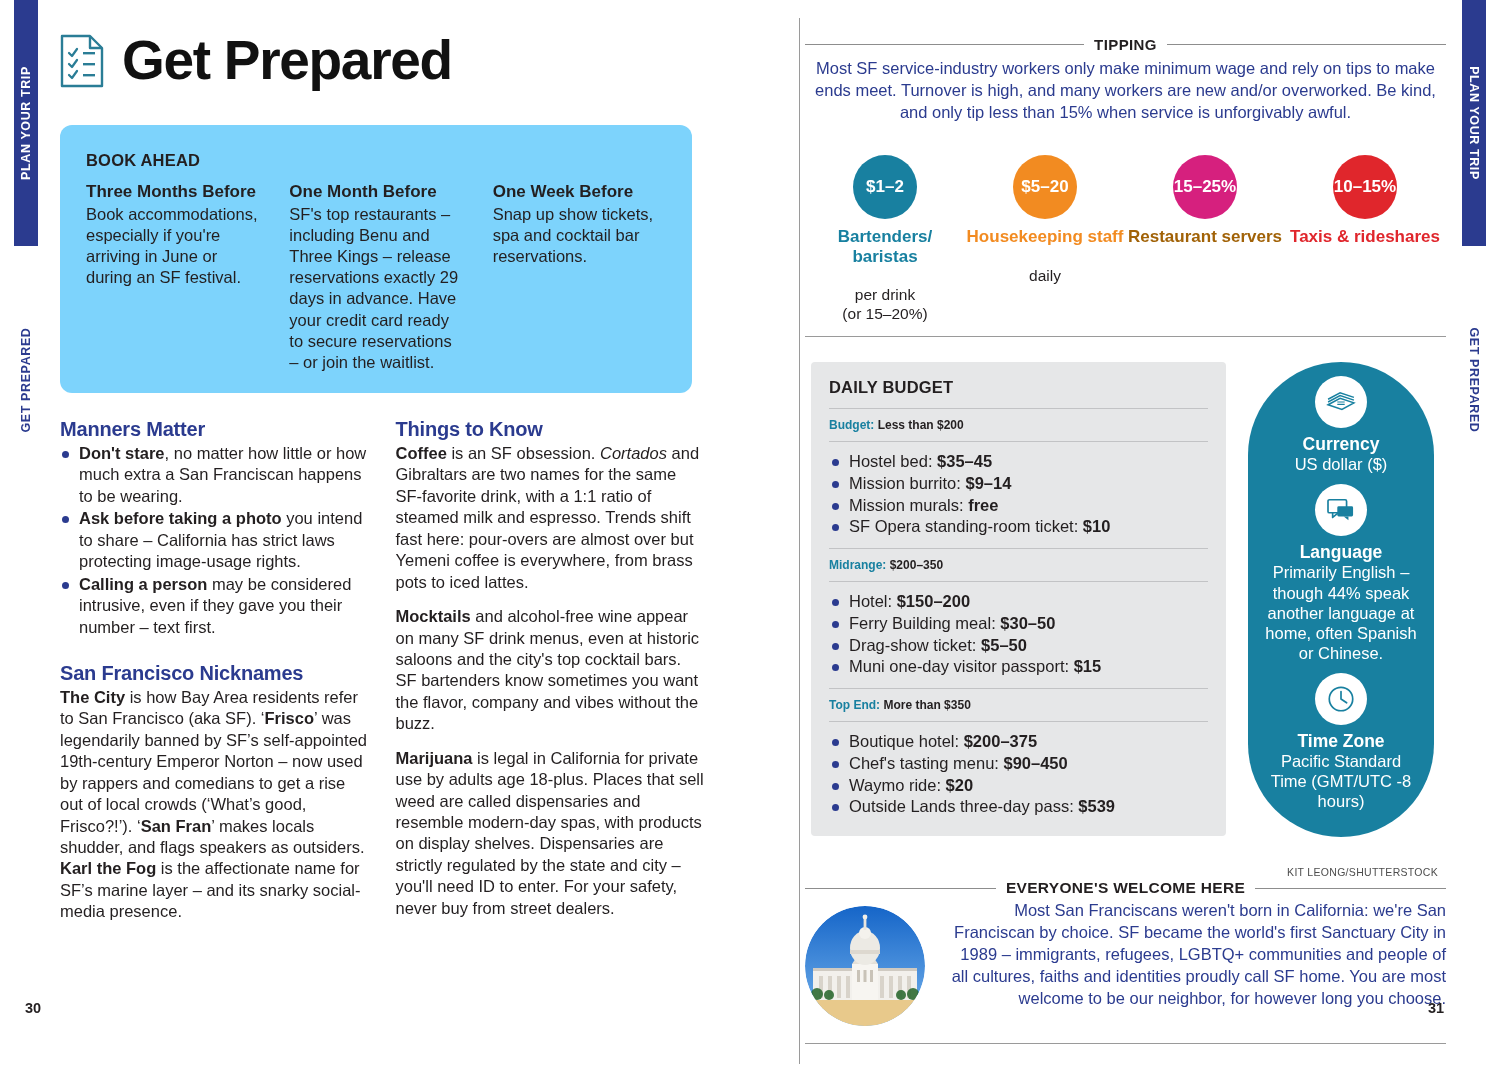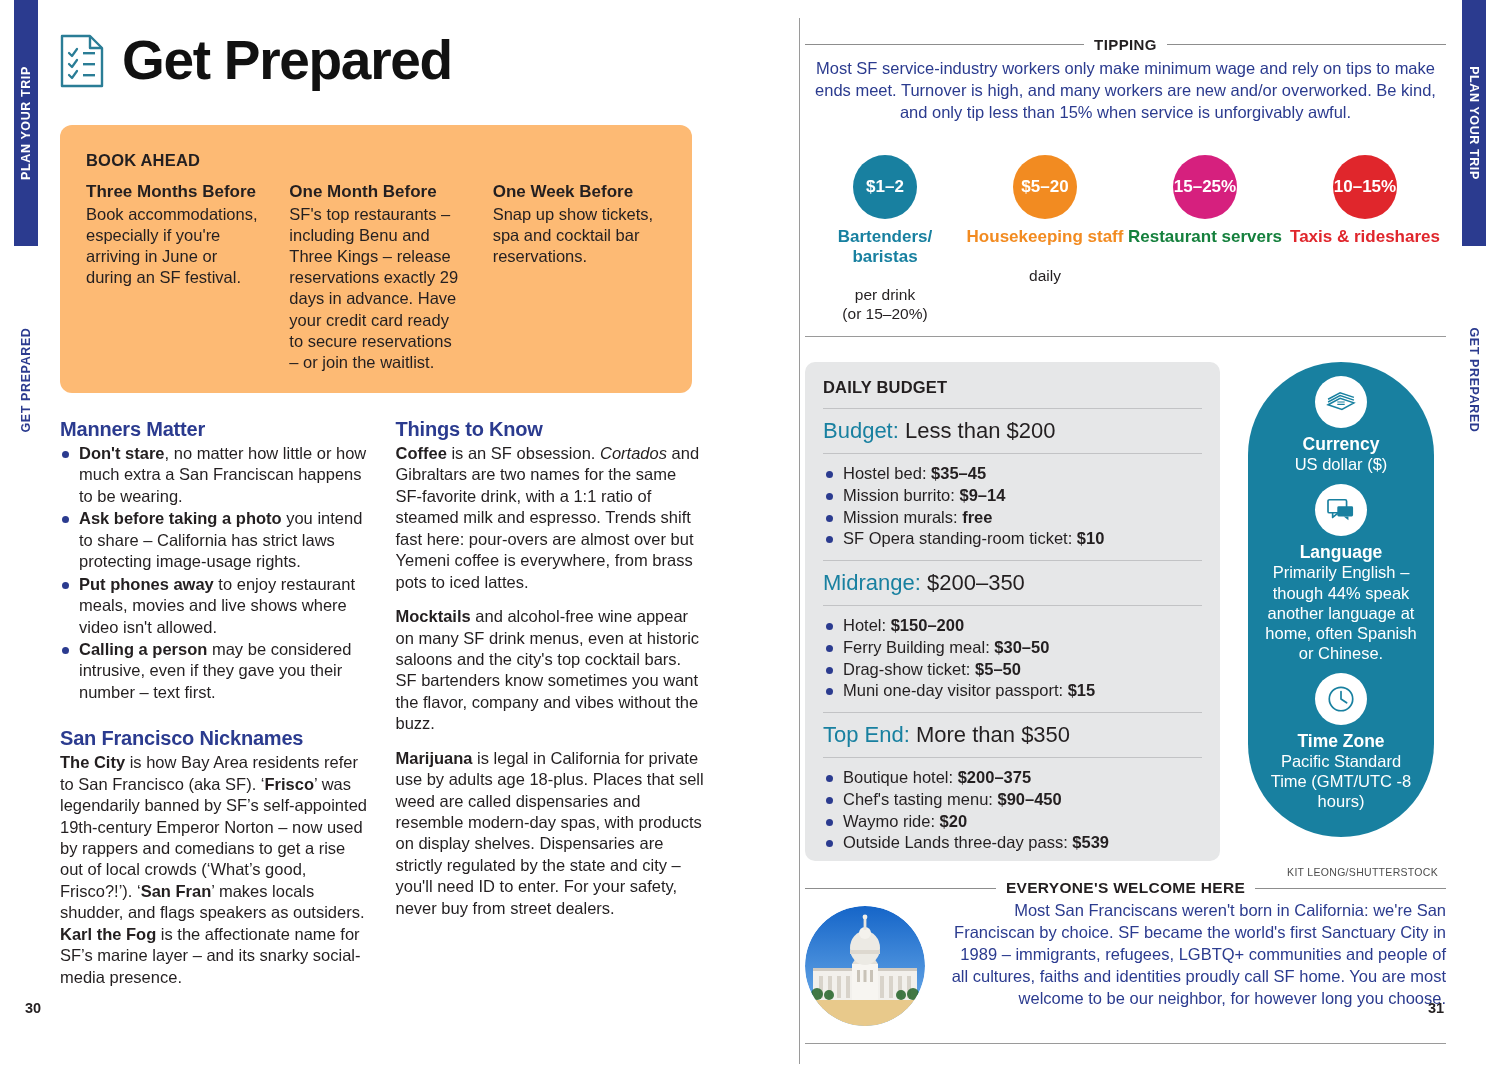--- a/index.html
+++ b/index.html
@@ -40,21 +40,21 @@
   .page-right{position:absolute;left:800px;top:0;width:650px;height:1082px;}
 
   
   .head-row{position:absolute;left:5px;top:33px;display:flex;align-items:center;gap:18px;}
   .doc-icon{width:44px;height:54px;flex:none;}
   .page-title{font-size:55px;font-weight:bold;letter-spacing:-1.3px;color:#111;line-height:1;}
 
   
   .book-ahead{
     position:absolute;left:5px;top:125px;width:632px;height:268px;
-    background:#fdba74;border-radius:12px;box-sizing:border-box;padding:26px 26px 0 26px;
+    background:#7dd3fc;border-radius:12px;box-sizing:border-box;padding:26px 26px 0 26px;
   }
   .ba-title{font-size:16.5px;font-weight:bold;letter-spacing:.2px;margin-bottom:12px;}
   .ba-cols{display:flex;gap:30px;}
   .ba-col{width:185px;}
   .ba-col h4{margin:0 0 2px 0;font-size:17px;font-weight:bold;}
   .ba-col p{margin:0;font-size:16.5px;line-height:1.28;}
 
   
   .cols{position:absolute;left:5px;top:418px;width:645px;display:flex;gap:26px;}
   .col{width:310px;}
@@ -86,26 +86,26 @@
   .tip .circle{
     width:64px;height:64px;border-radius:50%;margin:0 auto 8px auto;
     color:#fff;font-size:17px;font-weight:bold;display:flex;align-items:center;justify-content:center;
   }
   .tip .who{font-size:17px;font-weight:bold;line-height:1.15;}
   .tip .note{font-size:15.5px;line-height:1.2;color:#231f20;margin-top:20px;}
   .hr-thin{position:absolute;left:5px;width:641px;height:1px;background:#9a9a9a;}
 
   
   .budget{
-    position:absolute;left:5px;top:362px;width:415px;
-    background:#e6e7e8;border-radius:10px;box-sizing:border-box;padding:16px 18px 7px 18px;
+    position:absolute;left:11px;top:362px;width:415px;
+    background:#e6e7e8;border-radius:4px;box-sizing:border-box;padding:16px 18px 18px 18px;
   }
   .budget h3{margin:0 0 11px 0;font-size:16.5px;font-weight:bold;letter-spacing:.2px;}
   .bud-sep{height:1px;background:#c2c3c5;margin:0 0 9px 0;}
-  .tier{font-size:22px;font-weight:normal;margin:8px 0 9px 0;}
+  .tier{font-size:12px;font-weight:bold;margin:8px 0 9px 0;}
   .tier .k{color:#1880a0;}
   ul.bud{margin:0 0 10px 0;padding:0;list-style:none;}
   ul.bud li{position:relative;padding-left:20px;font-size:16.5px;line-height:1.32;}
   ul.bud li:before{content:"";position:absolute;left:3px;top:8px;width:7px;height:7px;border-radius:50%;background:#2b3b8f;}
 
   
   .pill{
     position:absolute;left:1248px;top:362px;width:186px;height:475px;
     background:#1880a0;border-radius:93px;color:#fff;box-sizing:border-box;
     padding:14px 16px 0 16px;text-align:center;
@@ -187,21 +187,20 @@
       </div>
     </div>
 
     <div class="cols">
 
       <div class="col">
         <h3 class="sec-h">Manners Matter</h3>
         <ul class="bullets">
           <li><b>Don't stare</b><span>, no matter how little or how much extra a San Franciscan happens to be wearing.</span></li>
           <li><b>Ask before taking a photo</b><span> you intend to share – California has strict laws protecting image-usage rights.</span></li>
-          <li><b>Put phones away</b><span> to enjoy restaurant meals, movies and live shows where video isn't allowed.</span></li>
           <li><b>Calling a person</b><span> may be considered intrusive, even if they gave you their number – text first.</span></li>
         </ul>
 
         <h3 class="sec-h sp">San Francisco Nicknames</h3>
         <p class="body-p"><b>The City</b> is how Bay Area residents refer to San Francisco (aka SF). ‘<b>Frisco</b>’ was legendarily banned by SF’s self-appointed 19th-century Emperor Norton – now used by rappers and comedians to get a rise out of local crowds (‘What’s good, Frisco?!’). ‘<b>San Fran</b>’ makes locals shudder, and flags speakers as outsiders. <b>Karl the Fog</b> is the affectionate name for SF’s marine layer – and its snarky social-media presence.</p>
       </div>
 
       <div class="col">
         <h3 class="sec-h">Things to Know</h3>
         <p class="body-p"><b>Coffee</b> is an SF obsession. <i>Cortados</i> and Gibraltars are two names for the same SF-favorite drink, with a 1:1 ratio of steamed milk and espresso. Trends shift fast here: pour-overs are almost over but Yemeni coffee is everywhere, from brass pots to iced lattes.</p>
@@ -230,21 +229,21 @@
         <div class="who" id="w0" style="color: rgb(24, 128, 160);">Bartenders/ baristas</div>
         <div class="note">per drink<br>(or 15–20%)</div>
       </div>
       <div class="tip">
         <div class="circle" id="c1" style="background: rgb(242, 139, 33);">$5–20</div>
         <div class="who" id="w1" style="color: rgb(242, 139, 33);">Housekeeping staff</div>
         <div class="note">daily</div>
       </div>
       <div class="tip">
         <div class="circle" id="c2" style="background: rgb(214, 32, 126);">15–25%</div>
-        <div class="who" id="w2" style="color: #15803d;">Restaurant servers</div>
+        <div class="who" id="w2" style="color: #a16207;">Restaurant servers</div>
         <div class="note"></div>
       </div>
       <div class="tip">
         <div class="circle" id="c3" style="background: rgb(224, 38, 44);">10–15%</div>
         <div class="who" id="w3" style="color: rgb(224, 38, 44);">Taxis &amp; rideshares</div>
         <div class="note"></div>
       </div>
     </div>
 
     <div class="hr-thin" style="top:336px"></div>

